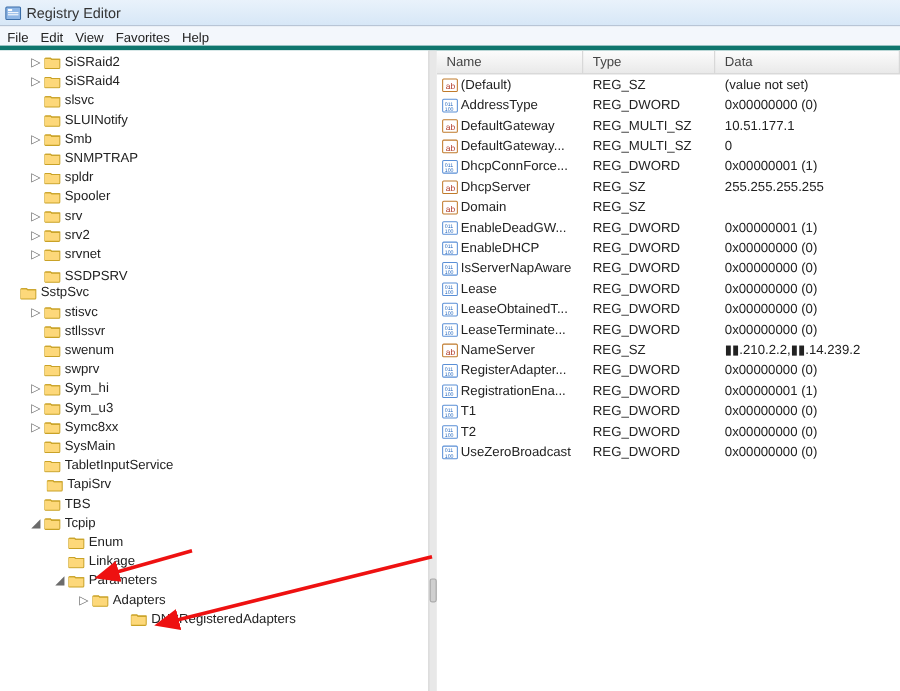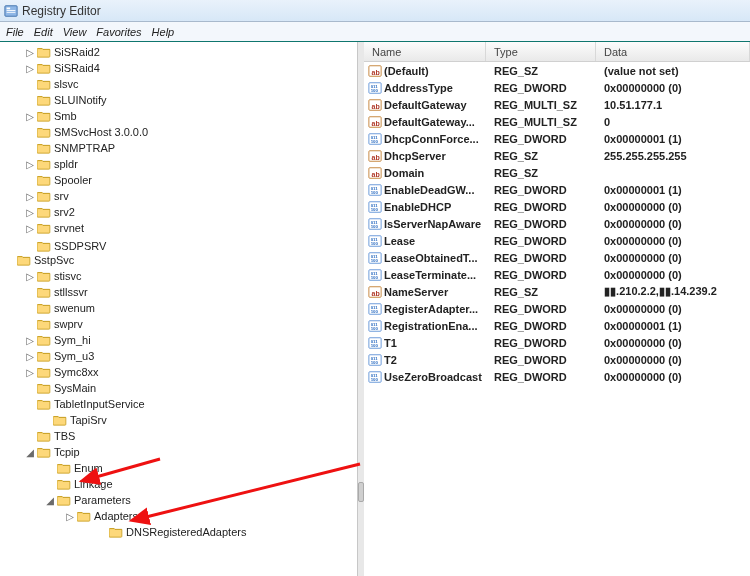--- a/index.html
+++ b/index.html
@@ -23,28 +23,27 @@
     font-size: 12px;
   }
   .titlebar .ticon {
     width: 14px; height: 14px;
     margin-right: 4px;
     display: inline-flex;
   }
   .menubar {
     height: 20px;
     background: #f3f7fc;
-    border-bottom: 1px solid #0f766e;
+    border-bottom: 4px solid #0f766e;
     display: flex;
-    align-items: center;
+    align-items: flex-end;
     padding-left: 6px;
     gap: 10px;
     color: #222;
     font-size: 11px;
-    font-style: italic;
   }
   .menubar span { cursor: default; }
   .body {
     display: flex;
     height: calc(576px - 42px);
     position: relative;
   }
   .tree-pane {
     width: 358px;
     border-right: 1px solid #c7c7c7;
@@ -113,21 +112,20 @@
     display: flex;
     height: 17px;
     align-items: center;
     color: #222;
   }
   .list-body .row .cell {
     padding-left: 8px;
     white-space: nowrap;
     overflow: hidden;
     text-overflow: ellipsis;
-    font-weight: bold;
   }
   .list-body .row .cell.c-name { width: 122px; padding-left: 4px; display: flex; align-items: center; gap: 2px;}
   .list-body .row .cell.c-type { width: 110px; }
   .list-body .row .cell.c-data { flex: 1; }
   .vicon { width: 14px; height: 14px; display: inline-flex; flex: 0 0 14px;}
   .arrow {
     position: absolute;
     pointer-events: none;
   }
   .arrow svg { overflow: visible; }
@@ -209,30 +207,20 @@
         <span class="label">Smb</span>
       </div>
       <div class="tree-row" style="padding-left: 24px;">
         <span class="twisty"></span>
         <span class="ficon">
           <svg viewBox="0 0 16 14">
             <path d="M1 3h5l1 1h8v8a1 1 0 0 1-1 1H1a1 1 0 0 1-1-1V4a1 1 0 0 1 1-1z" fill="#fdd87a" stroke="#c9a227"></path>
             <path d="M1 3h5l1 1h8" fill="none" stroke="#c9a227"></path>
           </svg>
         </span>
-        <span class="label">SMSvcHost 3.0.0.0</span>
-      </div>
-      <div class="tree-row" style="padding-left: 24px;">
-        <span class="twisty"></span>
-        <span class="ficon">
-          <svg viewBox="0 0 16 14">
-            <path d="M1 3h5l1 1h8v8a1 1 0 0 1-1 1H1a1 1 0 0 1-1-1V4a1 1 0 0 1 1-1z" fill="#fdd87a" stroke="#c9a227"></path>
-            <path d="M1 3h5l1 1h8" fill="none" stroke="#c9a227"></path>
-          </svg>
-        </span>
         <span class="label">SNMPTRAP</span>
       </div>
       <div class="tree-row" style="padding-left: 24px;">
         <span class="twisty">▷</span>
         <span class="ficon">
           <svg viewBox="0 0 16 14">
             <path d="M1 3h5l1 1h8v8a1 1 0 0 1-1 1H1a1 1 0 0 1-1-1V4a1 1 0 0 1 1-1z" fill="#fdd87a" stroke="#c9a227"></path>
             <path d="M1 3h5l1 1h8" fill="none" stroke="#c9a227"></path>
           </svg>
         </span>
@@ -381,21 +369,21 @@
       <div class="tree-row" style="padding-left: 24px;">
         <span class="twisty"></span>
         <span class="ficon">
           <svg viewBox="0 0 16 14">
             <path d="M1 3h5l1 1h8v8a1 1 0 0 1-1 1H1a1 1 0 0 1-1-1V4a1 1 0 0 1 1-1z" fill="#fdd87a" stroke="#c9a227"></path>
             <path d="M1 3h5l1 1h8" fill="none" stroke="#c9a227"></path>
           </svg>
         </span>
         <span class="label">TabletInputService</span>
       </div>
-      <div class="tree-row" style="padding-left: 40px;">
+      <div class="tree-row" style="padding-left: 26px;">
         <span class="twisty"></span>
         <span class="ficon">
           <svg viewBox="0 0 16 14">
             <path d="M1 3h5l1 1h8v8a1 1 0 0 1-1 1H1a1 1 0 0 1-1-1V4a1 1 0 0 1 1-1z" fill="#fdd87a" stroke="#c9a227"></path>
             <path d="M1 3h5l1 1h8" fill="none" stroke="#c9a227"></path>
           </svg>
         </span>
         <span class="label">TapiSrv</span>
       </div>
       <div class="tree-row" style="padding-left: 24px;">

